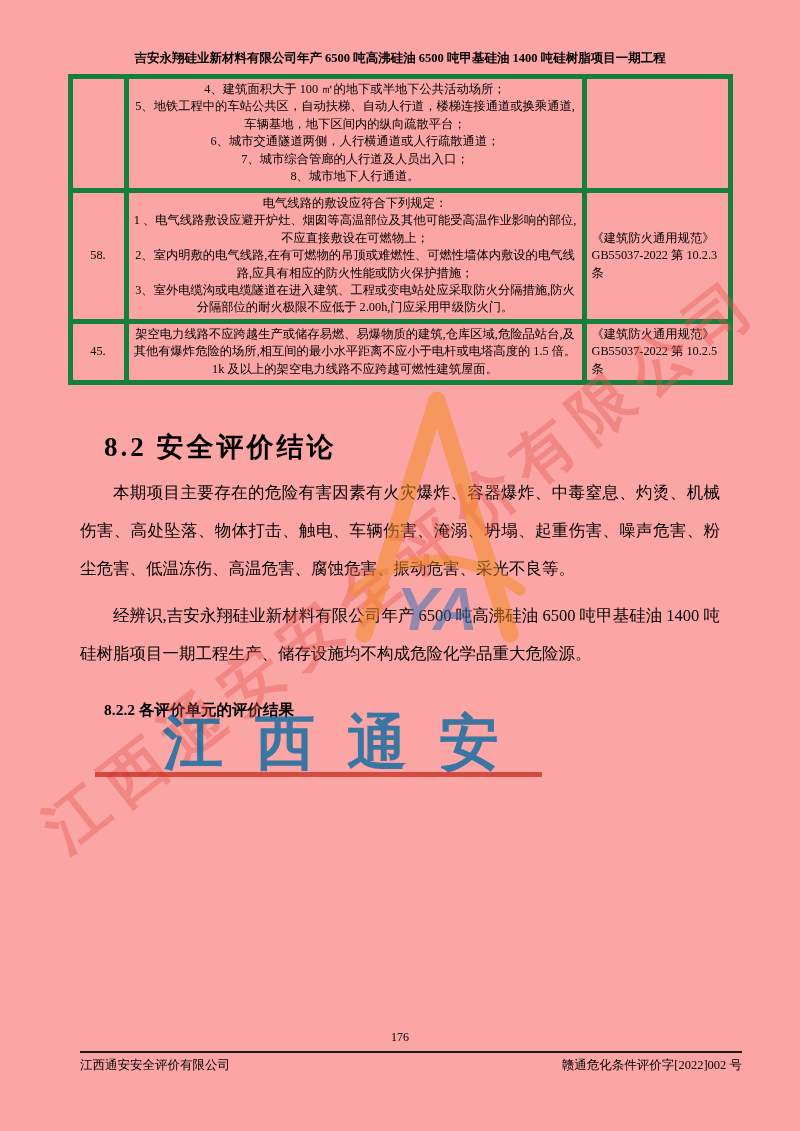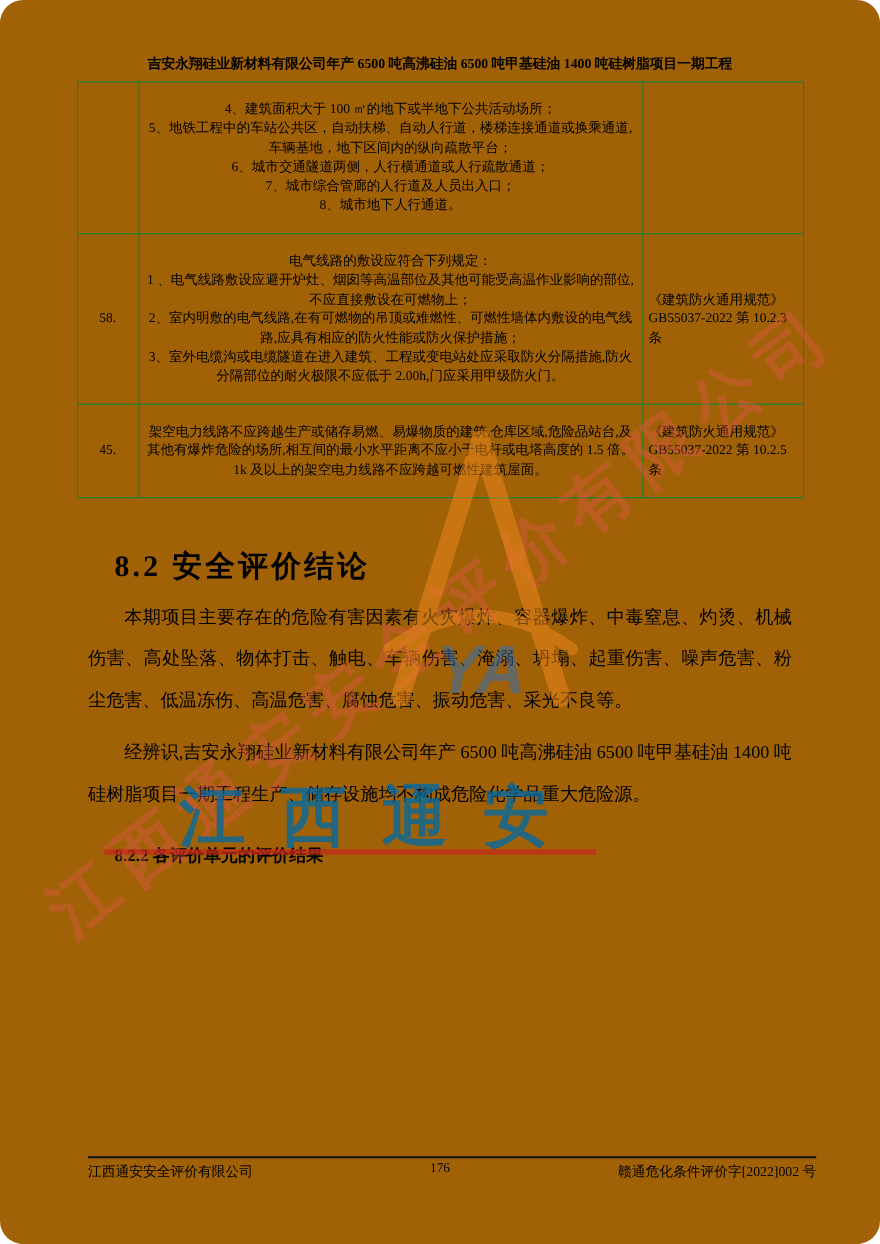--- a/index.html
+++ b/index.html
@@ -1,38 +1,38 @@
 <!DOCTYPE html>
 <html><head>
 <meta charset="utf-8">
 <style>
   * { margin:0; padding:0; box-sizing:border-box; }
   html,body { width:800px; height:1131px; }
   body {
     font-family:"Liberation Serif","DejaVu Serif",serif;
     color:#000; background:#ffffff; position:relative; overflow:hidden;
   }
-  .page { position:absolute; inset:0; background:#a16207;border-radius:21px; }
+  .page { position:absolute; inset:0; background:#fca5a5; }
 
   .header { width:680px; margin:0 auto; padding-top:48px; text-align:center;
             font-weight:bold; font-size:12.5px; line-height:1.6; }
 
   .rules-table { width:660px; margin:6px auto 0; border-collapse:collapse;
                  font-size:12.3px; line-height:1.42; table-layout:fixed; }
-  .rules-table td { border:1px solid #15803d; padding:16px 5px; vertical-align:middle; }
+  .rules-table td { border:5px solid #15803d; padding:2px 5px; vertical-align:middle; }
   td.col-num { width:56px; text-align:center; }
   td.col-content { width:458px; text-align:center; white-space:pre-line; }
   td.col-ref { width:146px; text-align:left; }
 
   .section-title { margin:44px 0 0 104px; font-size:27px; font-weight:bold; letter-spacing:3px; }
   .sub-title { margin:27px 0 0 104px; font-size:15.5px; font-weight:bold; }
   .para { width:640px; margin:9px auto 0; font-size:16.5px; line-height:38px;
           text-align:justify; text-indent:2em; }
 
-  .page-number { position:absolute; left:0; right:0; top:1030px; text-align:center; font-size:12px;margin-top:24px; }
+  .page-number { position:absolute; left:0; right:0; top:1030px; text-align:center; font-size:12px; }
   .footer { position:absolute; left:80px; right:58px; top:1051px;
             border-top:2px solid #1a1a1a; display:flex; justify-content:space-between;
             padding-top:4px; font-size:12.5px; }
 
   
   .wm-layer { position:absolute; inset:0; pointer-events:none; z-index:6; }
   .wm-diagonal { position:absolute; left:52px; top:795px; transform-origin:0 50%;
                  transform:rotate(-38deg); font-size:62px; letter-spacing:12px;
                  color:#e0564a; opacity:0.38; font-weight:bold; white-space:nowrap; }
   .wm-big { position:absolute; left:163px; top:703px; font-size:60px; letter-spacing:32px;

